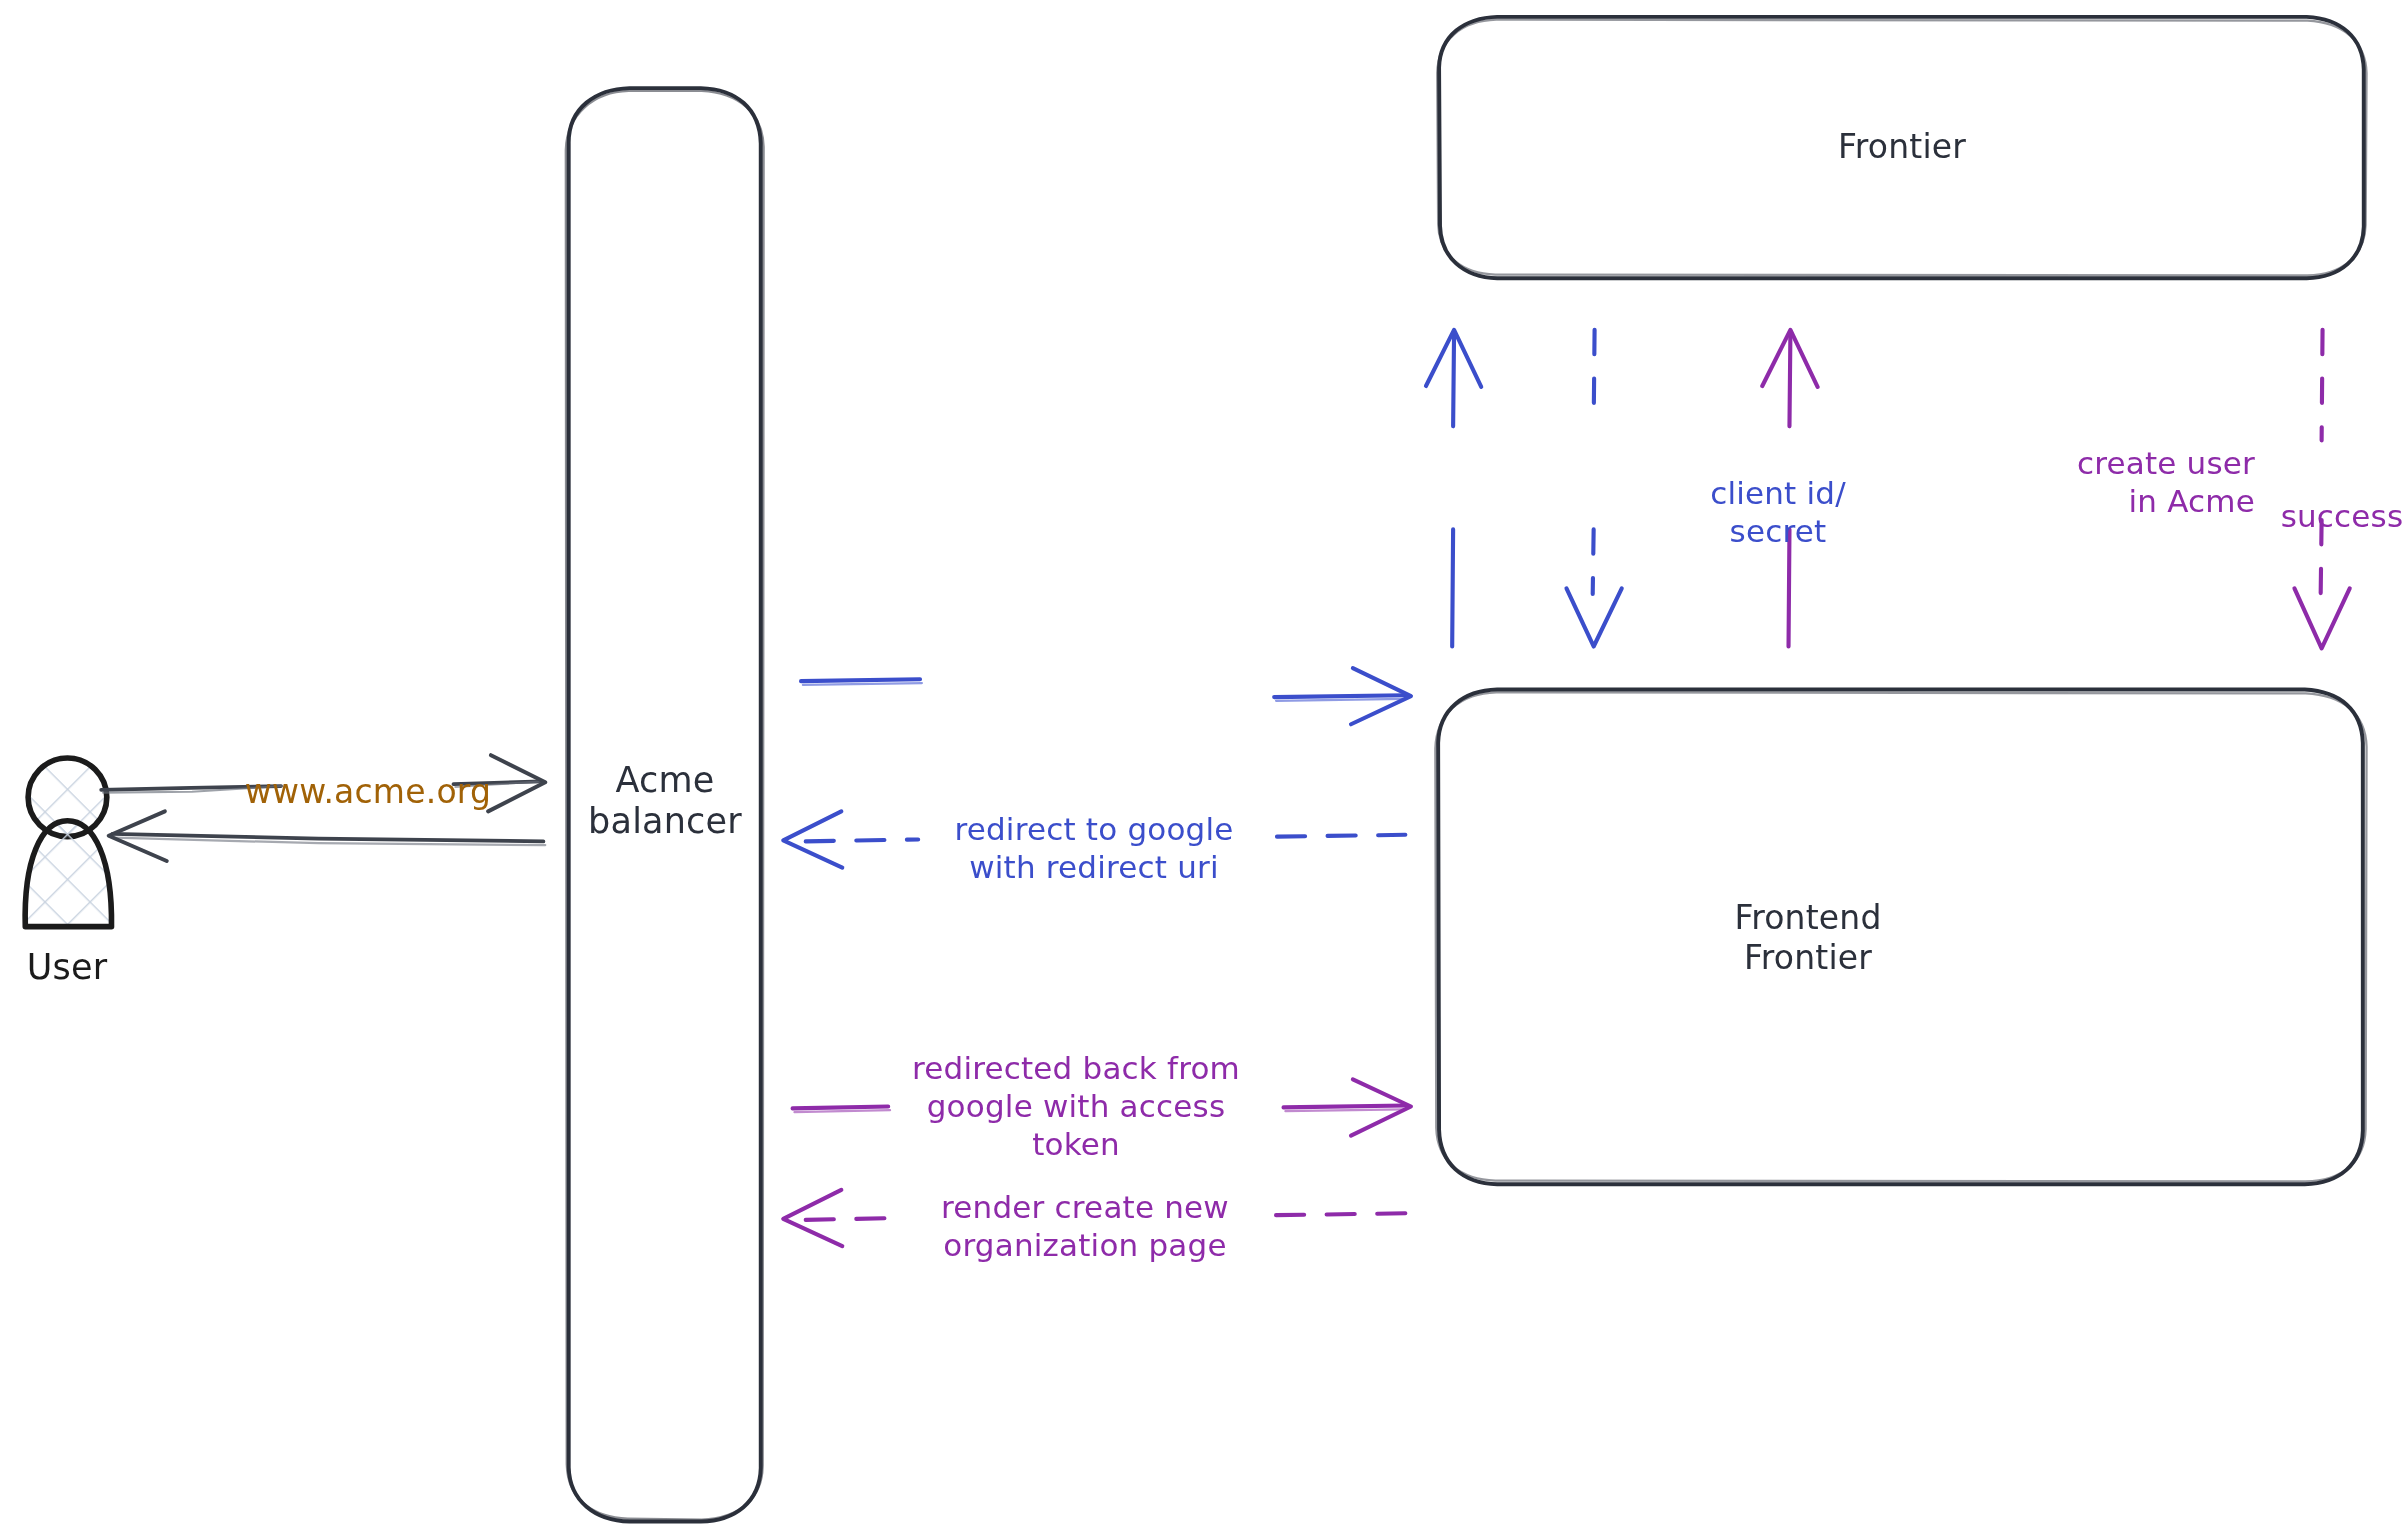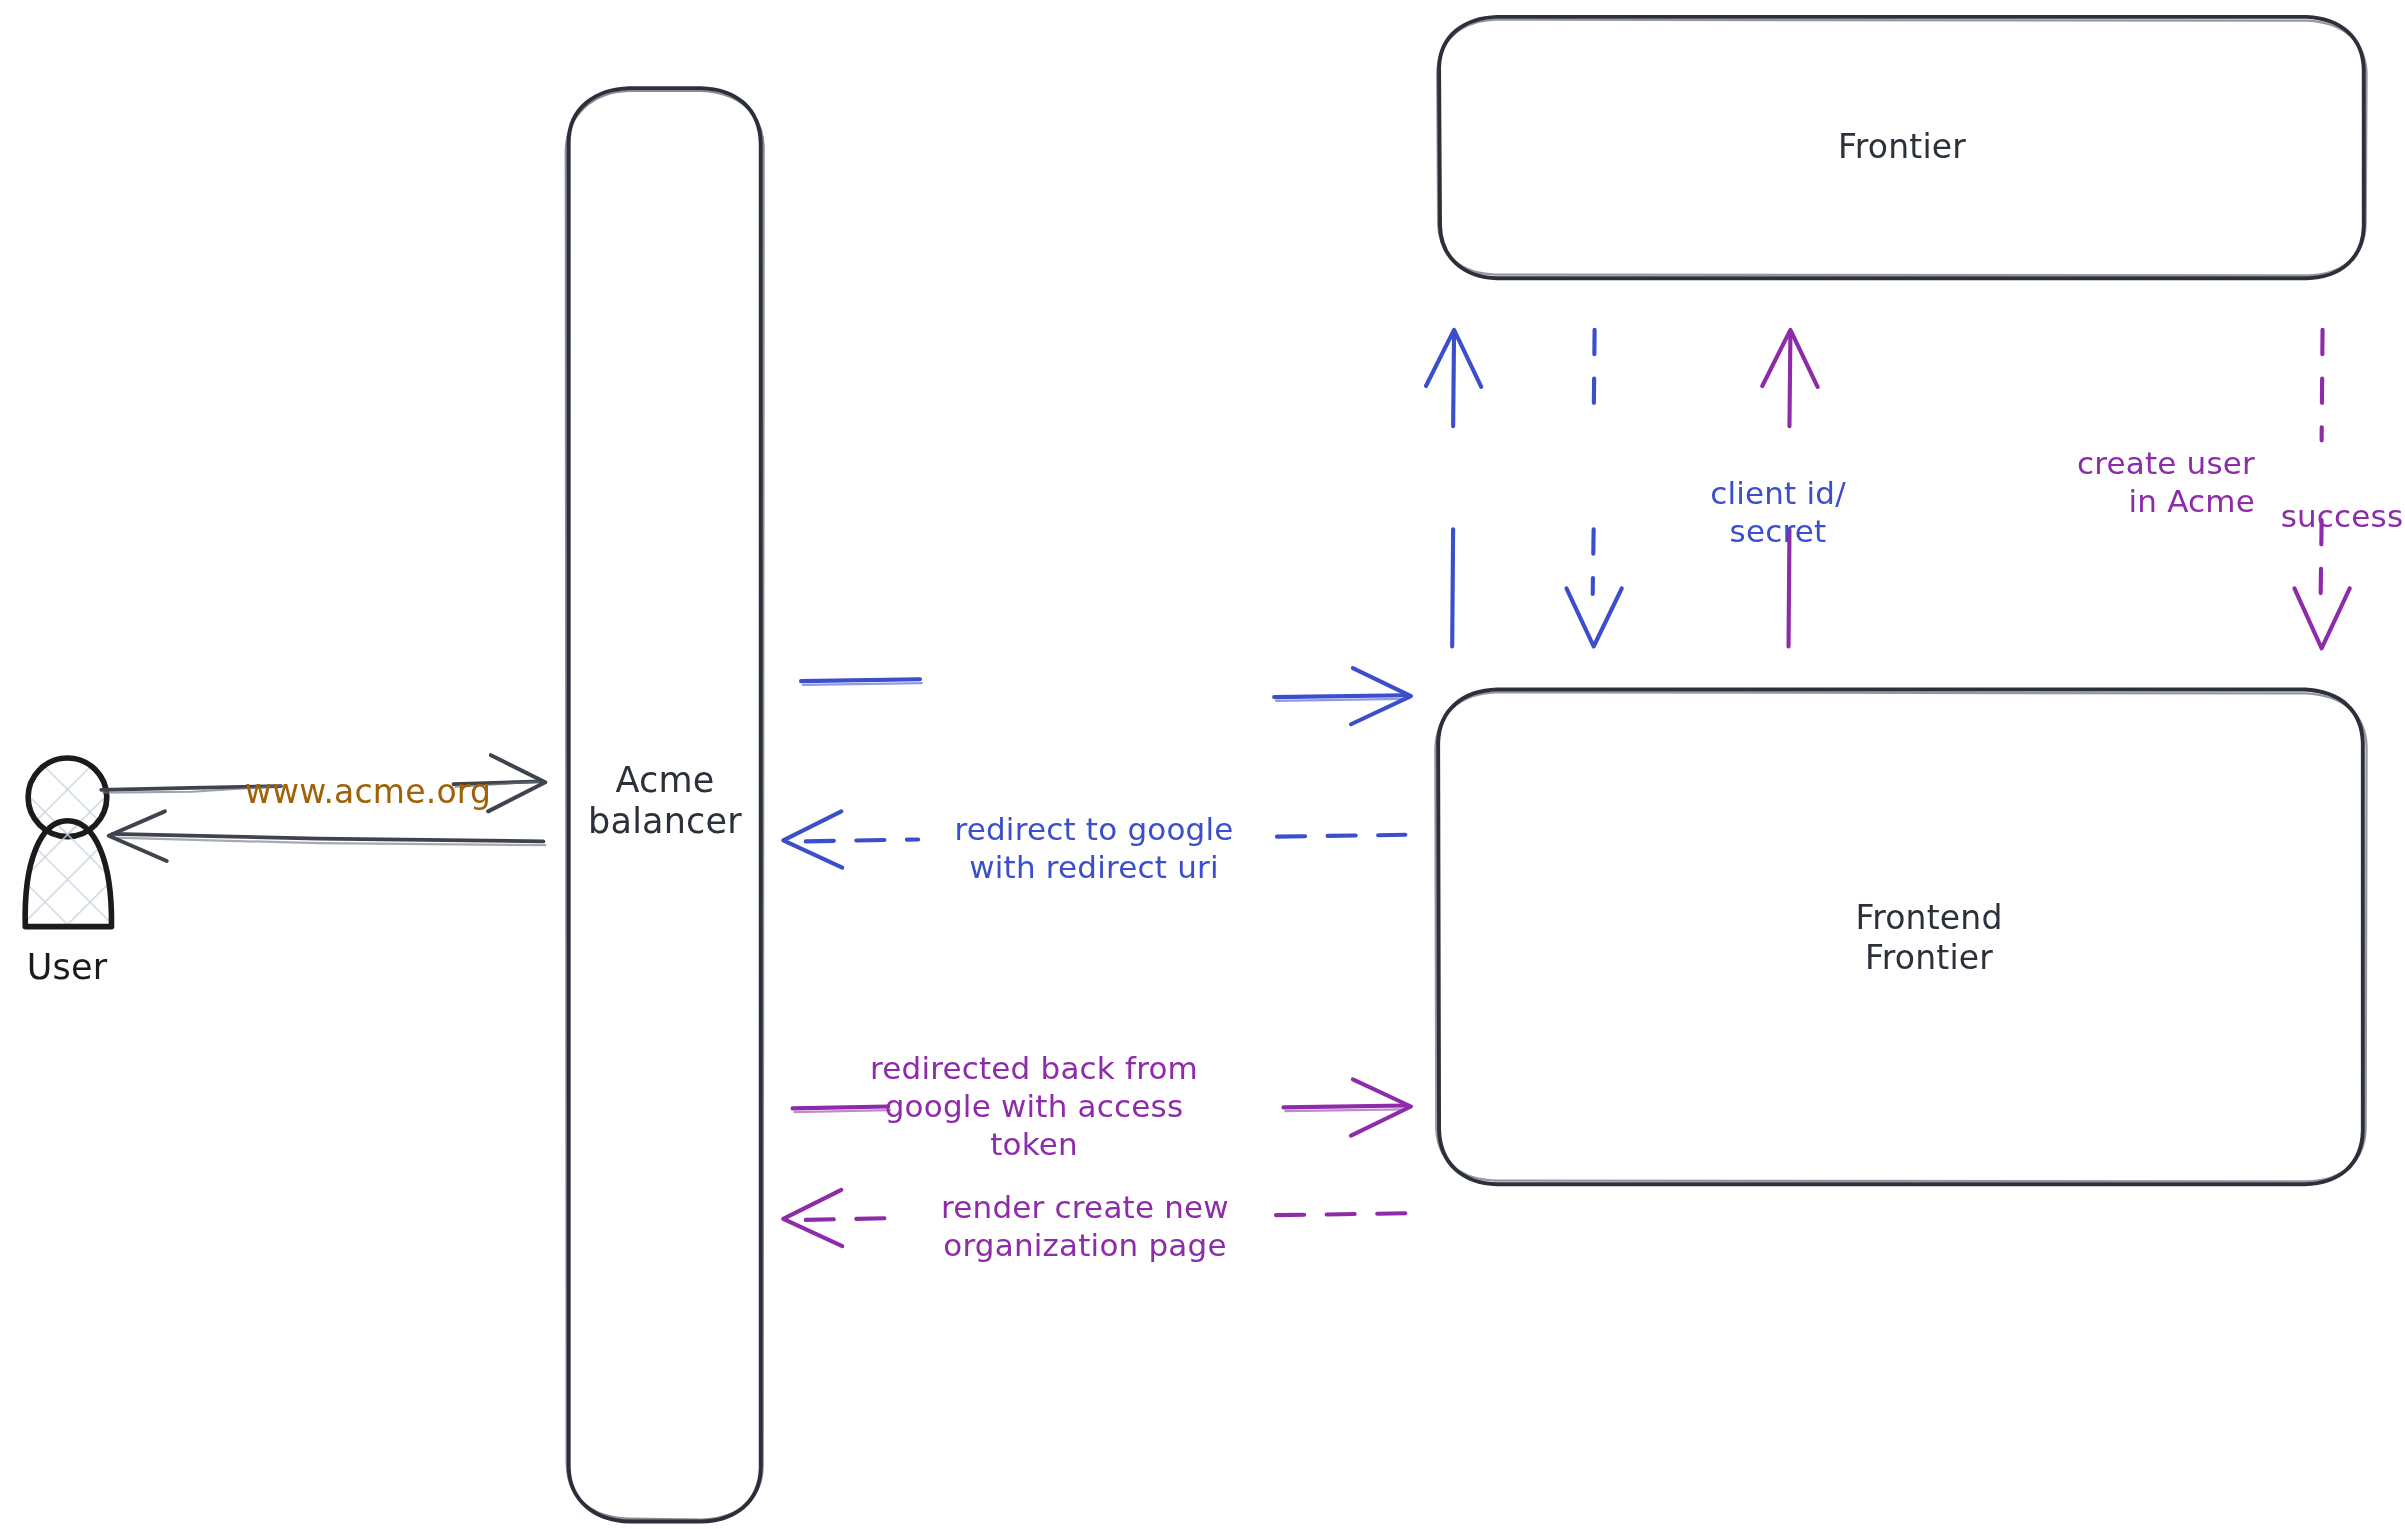--- a/index.html
+++ b/index.html
@@ -178,28 +178,28 @@
       <path d="M 2449 628 L 2478 692 L 2508 628" fill="none" stroke="#8e2ba9" stroke-width="4.4" stroke-linecap="round" stroke-linejoin="round"></path>
     </g>
   </svg>
 
   <div class="label actor-label" style="left:67px; top:967px;">User</div>
 
   <div class="label lb-label" style="left:665px; top:801px;"><span>Acme</span><br><span>balancer</span></div>
 
   <div class="label node-label" style="left:1902px; top:147px;">Frontier</div>
 
-  <div class="label node-label" style="left:1929px; top:938px;text-align:center;"><span>Frontend</span><br><span>Frontier</span></div>
+  <div class="label node-label" style="left:1808px; top:938px;text-align:center;"><span>Frontend</span><br><span>Frontier</span></div>
 
   <div class="label edge-label dark" style="left:368px; top:792px; font-size:33px;">www.acme.org</div>
 
 
   <div class="label edge-label blue" style="left:1094px; top:849px;"><span>redirect to google</span><br><span>with redirect uri</span></div>
 
-  <div class="label edge-label purple" style="left:1034px; top:1107px;"><span>redirected back from</span><br><span>google with access</span><br><span>token</span></div>
+  <div class="label edge-label purple" style="left:1076px; top:1107px;"><span>redirected back from</span><br><span>google with access</span><br><span>token</span></div>
 
   <div class="label edge-label purple" style="left:1085px; top:1227px;"><span>render create new</span><br><span>organization page</span></div>
 
 
   <div class="label edge-label blue" style="left:1778px; top:479px;margin-top:34px;"><span>client id/</span><br><span>secret</span></div>
 
   <div class="label edge-label purple" style="left:2166px; top:483px;text-align:right;"><span>create user</span><br><span>in Acme</span></div>
 
   <div class="label edge-label purple" style="left:2342px; top:488px;margin-top:29px;">success</div>
 

